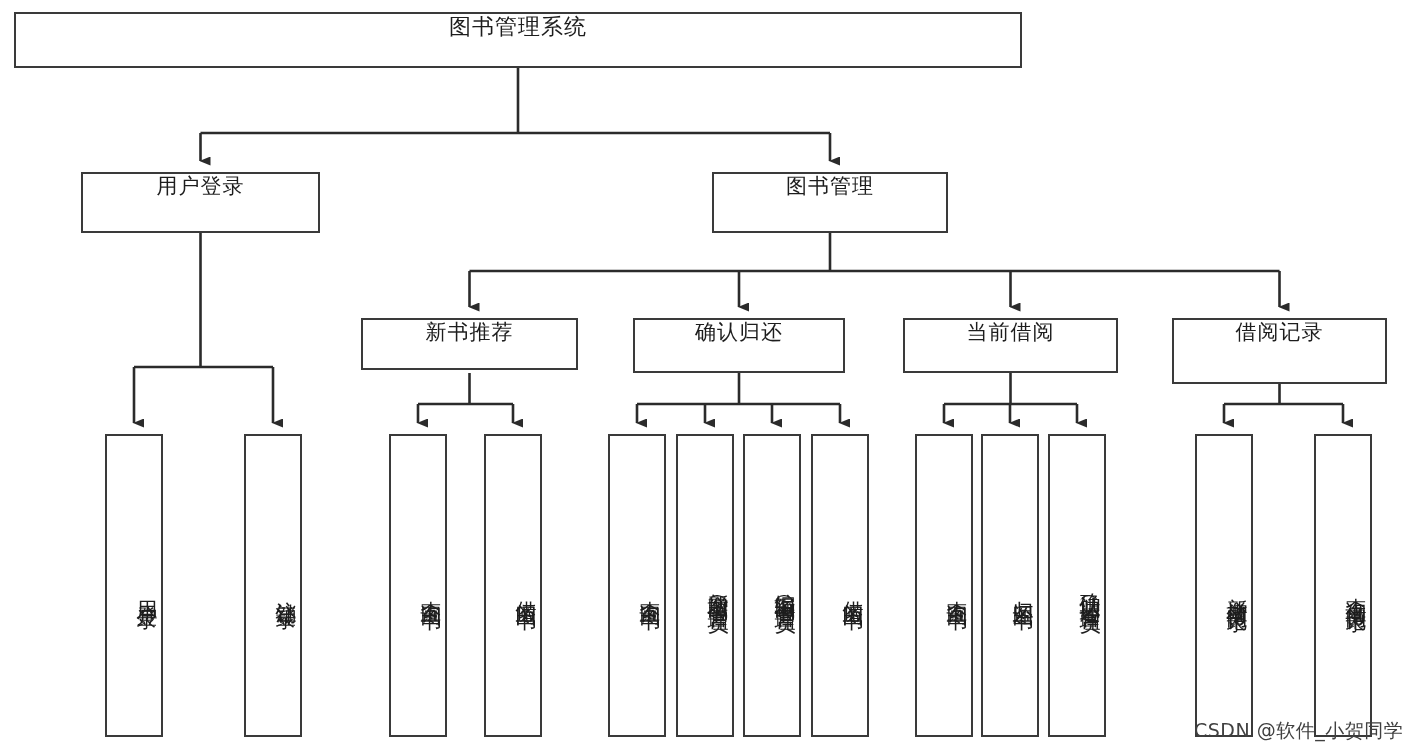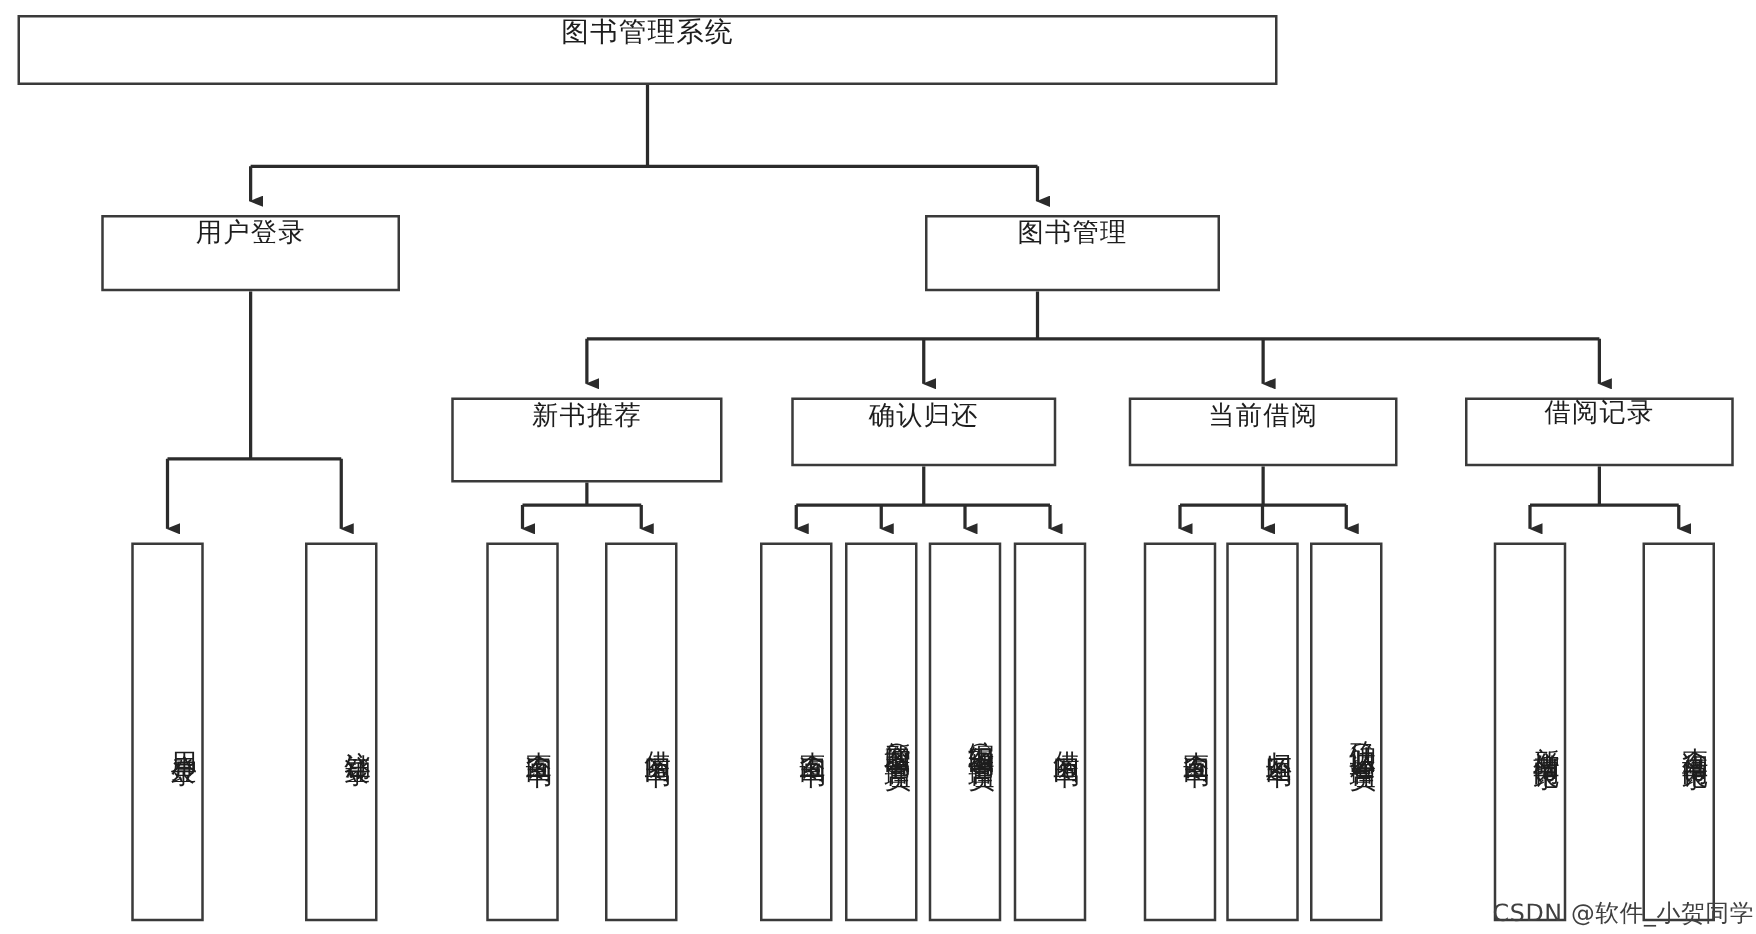--- a/index.html
+++ b/index.html
@@ -115,34 +115,34 @@
       </g>
   </svg>
 
   <div class="node horiz root" style="left: 14px; top: 12px; width: 1008px; height: 56px;">
     <span>图书管理系统</span>
   </div>
 
   <div class="node horiz" style="left: 81px; top: 172px; width: 239px; height: 61px;">
     <span>用户登录</span>
   </div>
-  <div class="node horiz" style="left: 740px; top: 172px; width: 236px; height: 61px;">
+  <div class="node horiz" style="left: 712px; top: 172px; width: 236px; height: 61px;">
     <span>图书管理</span>
   </div>
 
-  <div class="node horiz" style="left: 361px; top: 318px; width: 217px; height: 68px;">
+  <div class="node horiz" style="left: 361px; top: 318px; width: 217px; height: 52px;">
     <span>新书推荐</span>
   </div>
   <div class="node horiz" style="left: 633px; top: 318px; width: 212px; height: 55px;">
     <span>确认归还</span>
   </div>
   <div class="node horiz" style="left: 903px; top: 318px; width: 215px; height: 55px;">
     <span>当前借阅</span>
   </div>
-  <div class="node horiz" style="left: 1172px; top: 318px; width: 215px; height: 55px; font-family: Liberation Mono, monospace;">
+  <div class="node horiz" style="left: 1172px; top: 318px; width: 215px; height: 66px;">
     <span>借阅记录</span>
   </div>
 
   <div class="node leaf" style="left: 105px; top: 434px; width: 58px; height: 303px;">
     <span class="leaf-label">用户登录</span>
   </div>
   <div class="node leaf" style="left: 244px; top: 434px; width: 58px; height: 303px;">
     <span class="leaf-label">注销登录</span>
   </div>
   <div class="node leaf" style="left: 389px; top: 434px; width: 58px; height: 303px;">

